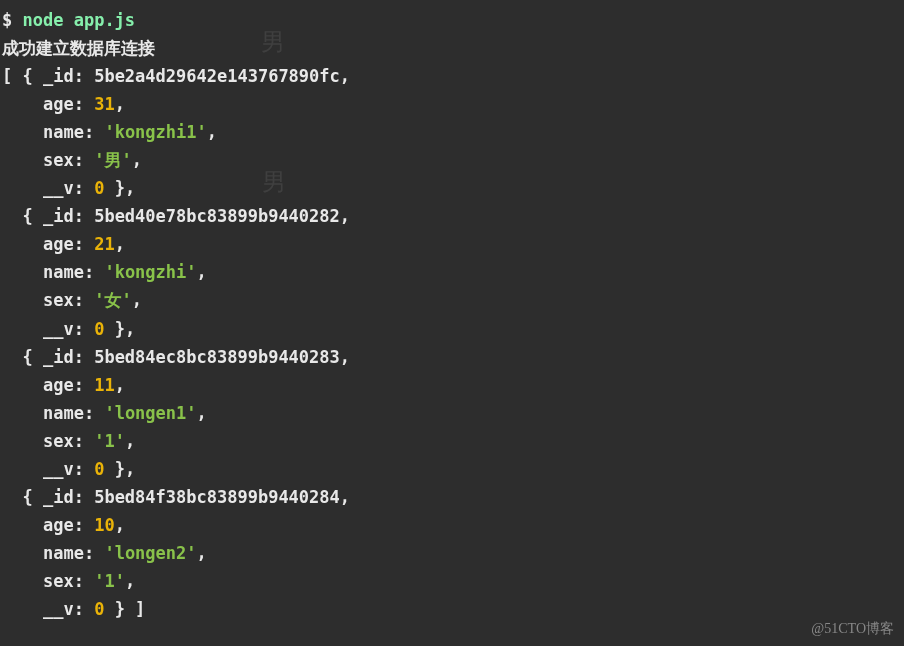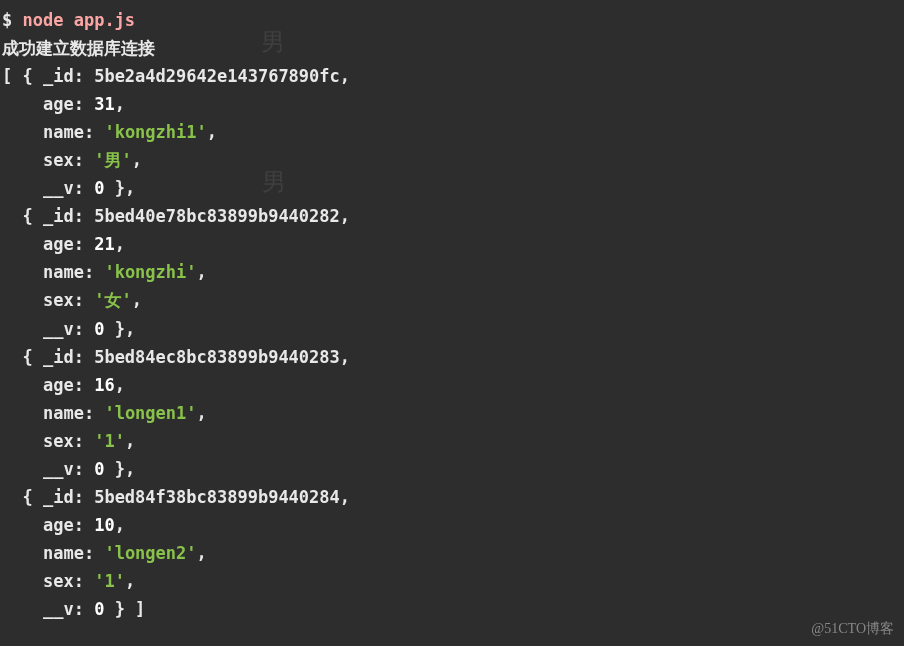--- a/index.html
+++ b/index.html
@@ -20,30 +20,30 @@
       padding: 6px 0 0 2px;
       position: relative;
     }
     .line {
       white-space: pre;
     }
     .prompt {
       color: #e8e8e8;
     }
     .cmd-green {
-      color: #fca5a5;
+      color: #86efac;
     }
     .key {
       color: #e8e8e8;
     }
     .colon {
       color: #e8e8e8;
     }
     .num {
-      color: #ffffff;
+      color: #eab308;
     }
     .str {
       color: #89c24a;
     }
     .struct {
       color: #e8e8e8;
     }
     .watermark {
       position: absolute;
       bottom: 6px;
@@ -77,21 +77,21 @@
 <div class="line"><span>    </span><span class="key">sex</span><span class="colon">: </span><span class="str">'</span><span class="str">男</span><span class="str">'</span><span class="struct">,</span></div>
 <div class="line"><span>    </span><span class="key">__v</span><span class="colon">: </span><span class="num">0</span><span class="struct"> },</span></div>
 
 <div class="line"><span class="struct">  { </span><span class="key">_id</span><span class="colon">: </span><span class="key">5bed40e78bc83899b9440282</span><span class="struct">,</span></div>
 <div class="line"><span>    </span><span class="key">age</span><span class="colon">: </span><span class="num">21</span><span class="struct">,</span></div>
 <div class="line"><span>    </span><span class="key">name</span><span class="colon">: </span><span class="str">'</span><span class="str">kongzhi</span><span class="str">'</span><span class="struct">,</span></div>
 <div class="line"><span>    </span><span class="key">sex</span><span class="colon">: </span><span class="str">'</span><span class="str">女</span><span class="str">'</span><span class="struct">,</span></div>
 <div class="line"><span>    </span><span class="key">__v</span><span class="colon">: </span><span class="num">0</span><span class="struct"> },</span></div>
 
 <div class="line"><span class="struct">  { </span><span class="key">_id</span><span class="colon">: </span><span class="key">5bed84ec8bc83899b9440283</span><span class="struct">,</span></div>
-<div class="line"><span>    </span><span class="key">age</span><span class="colon">: </span><span class="num">16</span><span class="struct">,</span></div>
+<div class="line"><span>    </span><span class="key">age</span><span class="colon">: </span><span class="num">11</span><span class="struct">,</span></div>
 <div class="line"><span>    </span><span class="key">name</span><span class="colon">: </span><span class="str">'</span><span class="str">longen1</span><span class="str">'</span><span class="struct">,</span></div>
 <div class="line"><span>    </span><span class="key">sex</span><span class="colon">: </span><span class="str">'</span><span class="str">1</span><span class="str">'</span><span class="struct">,</span></div>
 <div class="line"><span>    </span><span class="key">__v</span><span class="colon">: </span><span class="num">0</span><span class="struct"> },</span></div>
 
 <div class="line"><span class="struct">  { </span><span class="key">_id</span><span class="colon">: </span><span class="key">5bed84f38bc83899b9440284</span><span class="struct">,</span></div>
 <div class="line"><span>    </span><span class="key">age</span><span class="colon">: </span><span class="num">10</span><span class="struct">,</span></div>
 <div class="line"><span>    </span><span class="key">name</span><span class="colon">: </span><span class="str">'</span><span class="str">longen2</span><span class="str">'</span><span class="struct">,</span></div>
 <div class="line"><span>    </span><span class="key">sex</span><span class="colon">: </span><span class="str">'</span><span class="str">1</span><span class="str">'</span><span class="struct">,</span></div>
 <div class="line"><span>    </span><span class="key">__v</span><span class="colon">: </span><span class="num">0</span><span class="struct"> } ]</span></div>
 

